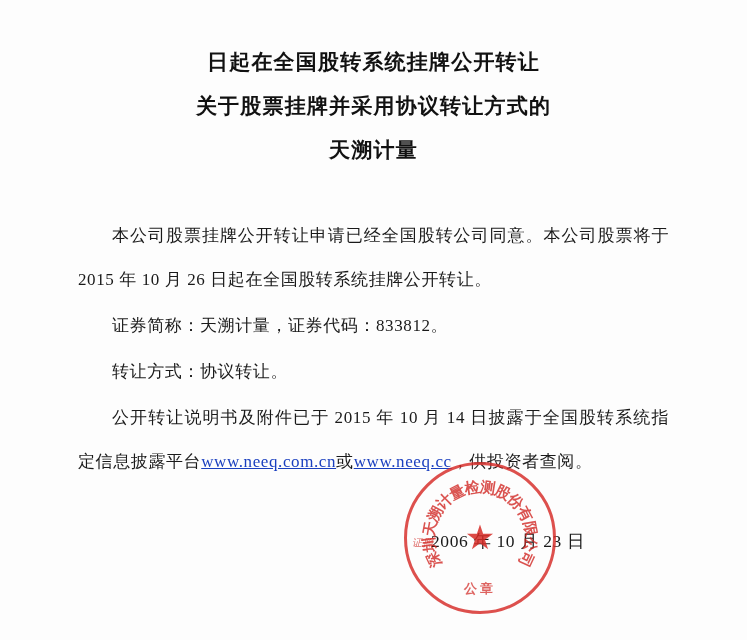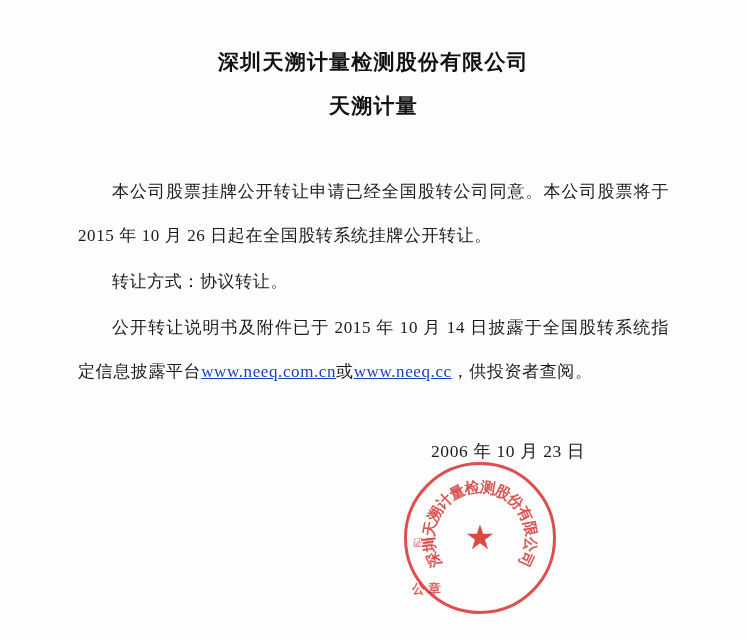--- a/index.html
+++ b/index.html
@@ -109,23 +109,24 @@
     top: 50%;
     font-size: 15px;
     font-weight: bold;
     color: rgba(209, 40, 36, 0.80);
     transform-origin: 0 0;
     white-space: nowrap;
     font-family: "Liberation Serif", "DejaVu Serif", serif;
   }
   .seal-bottom-text {
     position: absolute;
-    left: 8px;
+    left: 0;
     bottom: 16px;
     width: 100%;
+    text-align: center;
     font-size: 13px;
     font-weight: bold;
     letter-spacing: 3px;
     color: rgba(209, 40, 36, 0.72);
   }
   .seal-side-text {
     position: absolute;
     left: 8px;
     top: 74px;
     font-size: 10px;
@@ -133,26 +134,28 @@
     color: rgba(209, 40, 36, 0.7);
     font-style: italic;
   }
 </style>
 </head>
 <body>
 
 <div class="page">
 
   <div class="title-block">
-    <div class="title-line">深圳天溯计量检测股份有限公司</div>
+    <div class="title-line">日起在全国股转系统挂牌公开转让</div>
+    <div class="title-line">关于股票挂牌并采用协议转让方式的</div>
     <div class="title-line">天溯计量</div>
   </div>
 
   <div class="body-block">
     <p class="para">本公司股票挂牌公开转让申请已经全国股转公司同意。本公司股票将于 2015 年 10 月 26 日起在全国股转系统挂牌公开转让。</p>
+    <p class="para spaced">证券简称：天溯计量，证券代码：833812。</p>
     <p class="para spaced">转让方式：协议转让。</p>
     <p class="para spaced"><span>公开转让说明书及附件已于 2015 年 10 月 14 日披露于全国股转系统指定信息披露平台</span><a class="link" href="#">www.neeq.com.cn</a><span>或</span><a class="link" href="#">www.neeq.cc</a><span>，供投资者查阅。</span></p>
   </div>
 
   <div class="sign-block">
     <div class="date-line">2006 年 10 月 23 日</div>
   </div>
 
   <div class="seal">
     <div class="seal-ring"></div>

